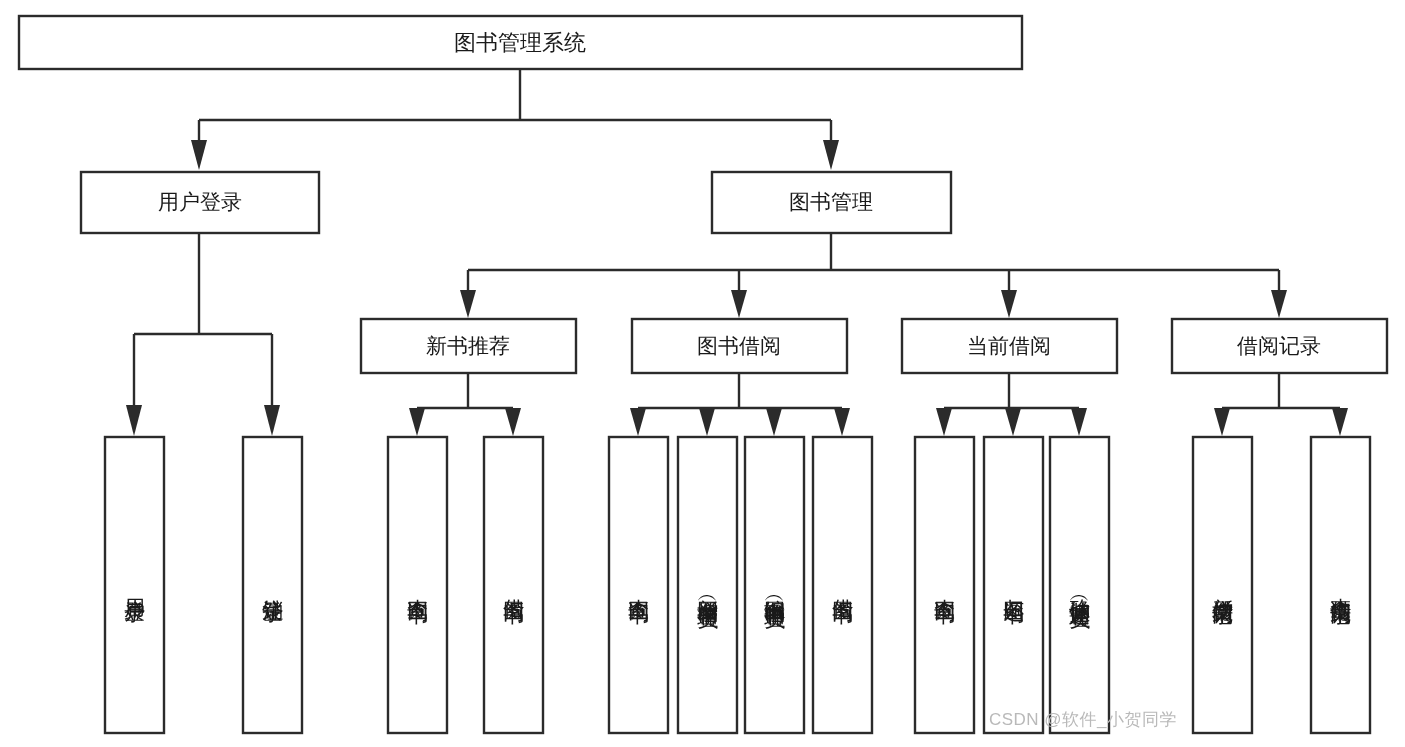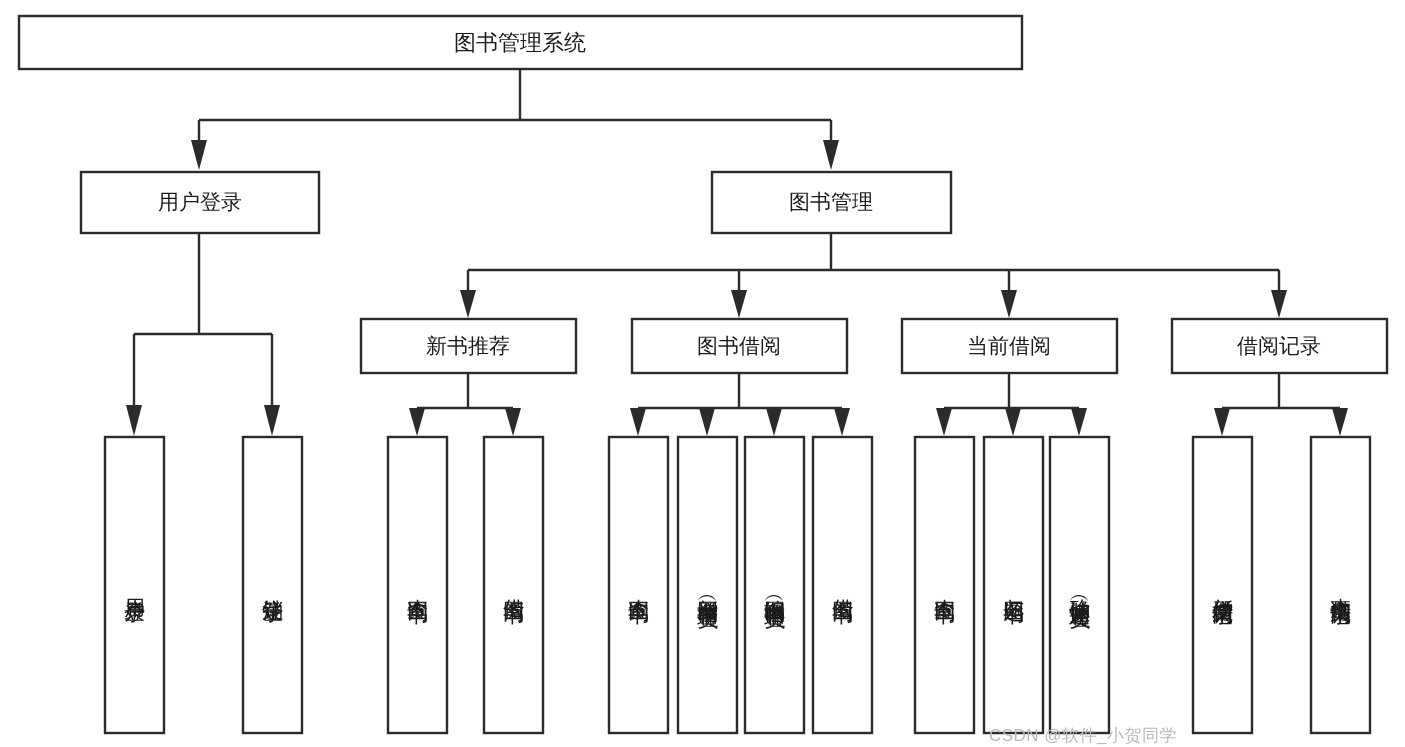--- a/index.html
+++ b/index.html
@@ -61,21 +61,21 @@
     text-align: center;
     display: flex;
     align-items: center;
     justify-content: center;
     white-space: nowrap;
     pointer-events: none;
   }
   .watermark {
     position: absolute;
     right: 12px;
-    bottom: 0;
+    bottom: 16px;
     font-family: "Liberation Sans", "DejaVu Sans", sans-serif;
     font-size: 17px;
     color: #b9b9b9;
     letter-spacing: 0.5px;
     white-space: nowrap;
   }
 </style>
 </head>
 <body>
 

